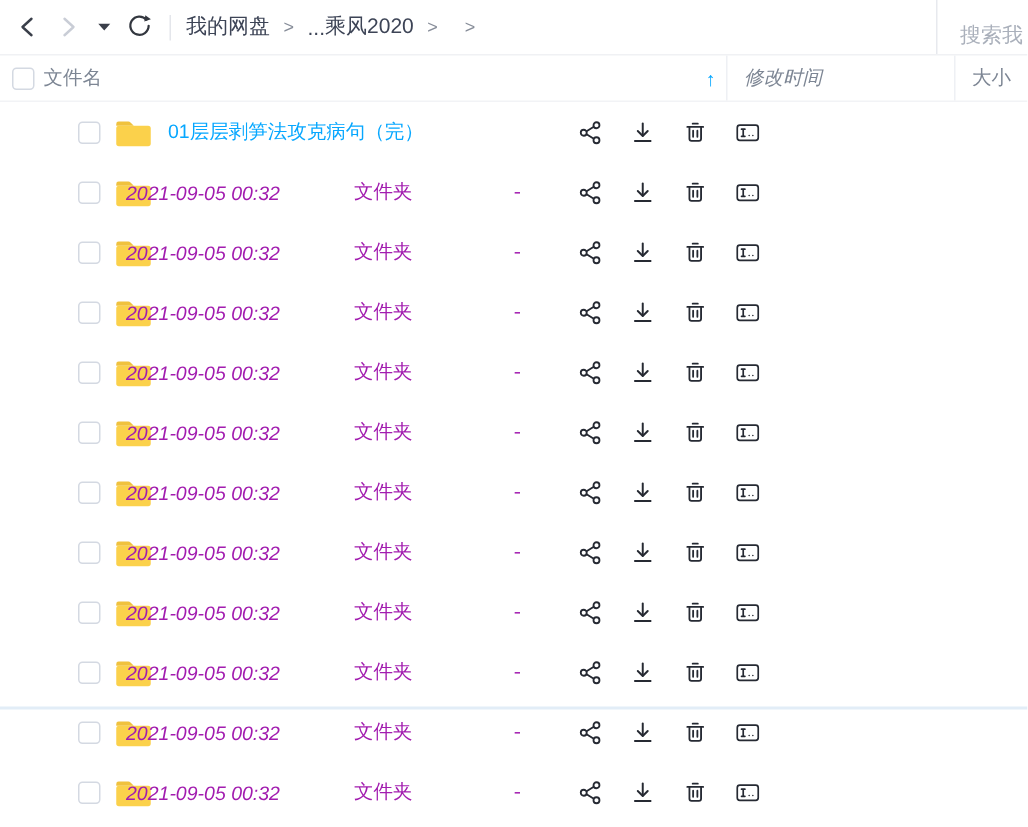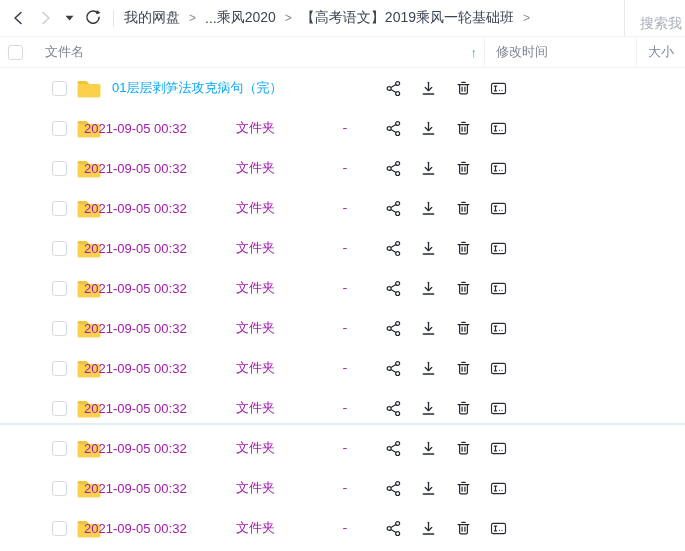--- a/index.html
+++ b/index.html
@@ -1,18 +1,18 @@
 <!DOCTYPE html>
 <html><head>
 <meta charset="utf-8">
 <style>
   * { margin:0; padding:0; box-sizing:border-box; }
   html,body { width:685px; height:551px; overflow:hidden; background:#fff;
     font-family:"Liberation Sans","DejaVu Sans",sans-serif; }
-  .app { position:relative; width:685px; height:425px; background:#fff;border-radius:26px; }
+  .app { position:relative; width:685px; height:473px; background:#fff;border-radius:26px; }
 
   
   .toolbar { height:37px; display:flex; align-items:center; border-bottom:1px solid #f0f1f4; position:relative; }
   .navbtns { display:flex; align-items:center; padding-left:8px; }
   .navbtn { display:flex; align-items:center; justify-content:center; cursor:pointer; }
   .navbtn svg { display:block; }
   .btn-back { width:22px; height:22px; }
   .btn-fwd  { width:22px; height:22px; margin-left:4px; }
   .btn-caret{ width:14px; height:22px; margin-left:6px; }
   .btn-refresh{ width:22px; height:22px; margin-left:6px; }
@@ -22,27 +22,27 @@
   .crumb-sep { color:#878d99; font-size:12px; margin:0 9px; }
   .search { position:absolute; right:0; top:0; height:36px; display:flex; align-items:center;
     border-left:1px solid #e7e9ee; padding-left:15px; width:61px; overflow:hidden; cursor:text; }
   .search span { font-size:14px; color:#aab0bb; white-space:nowrap;margin-top:12px; }
 
   
   .thead { height:31px; display:flex; align-items:stretch; border-bottom:1px solid #f2f3f6;
     color:#7d8694; font-size:13px; }
   .thead .cell { display:flex; align-items:center; }
   .cell-name { flex:1; min-width:0; }
-  .cell-date { width:152px; flex:none; padding-left:11px; }
+  .cell-date { width:152px; flex:none; padding-left:11px;font-style:italic; }
   .cell-type { width:105px; flex:none; padding-left:11px; }
   .cell-size { width:49px;  flex:none; padding-left:11px;font-family:Liberation Mono, monospace; }
   .thead .cell-date, .thead .cell-type, .thead .cell-size { border-left:1px solid #eef0f4; }
   .cb { width:15px; height:15px; border:1px solid #d4d9e2; border-radius:3px; background:#fff;
     flex:none; margin-left:8px; cursor:pointer; }
-  .thead .thname { margin-left:22px; cursor:pointer; }
+  .thead .thname { margin-left:6px; cursor:pointer; }
   .sort-arrow { margin-left:auto; margin-right:7px; color:#06a7ff; font-size:13px; font-weight:bold; cursor:pointer; }
 
   
   .rows { }
   .row { height:40px; display:flex; align-items:center; cursor:pointer;padding-left:44px; }
   .row .cell { display:flex; align-items:center; }
   .folder { width:26px; height:21px; flex:none; margin-left:9px; }
   .fname { margin-left:10px; font-size:13px; color:#2a2e39; white-space:nowrap; overflow:hidden;
     text-overflow:ellipsis; }
   .row.hovered .fname { color:#06a7ff; }
@@ -84,21 +84,20 @@
         </svg>
       </span>
     </div>
     <span class="vdiv"></span>
     <nav class="crumbs">
         <span class="crumb">我的网盘</span>
         <span class="crumb-sep">&gt;</span>
         <span class="crumb">...</span>
         <span class="crumb">乘风2020</span>
         <span class="crumb-sep">&gt;</span>
-        <span class="crumb">【高考语文】2019乘风一轮基础班</span>
         <span class="crumb-sep">&gt;</span>
       </nav>
     <div class="search">
       <span>搜索我</span>
     </div>
   </div>
 
   <div class="thead">
     <div class="cell cell-name">
       <span class="cb"></span>

